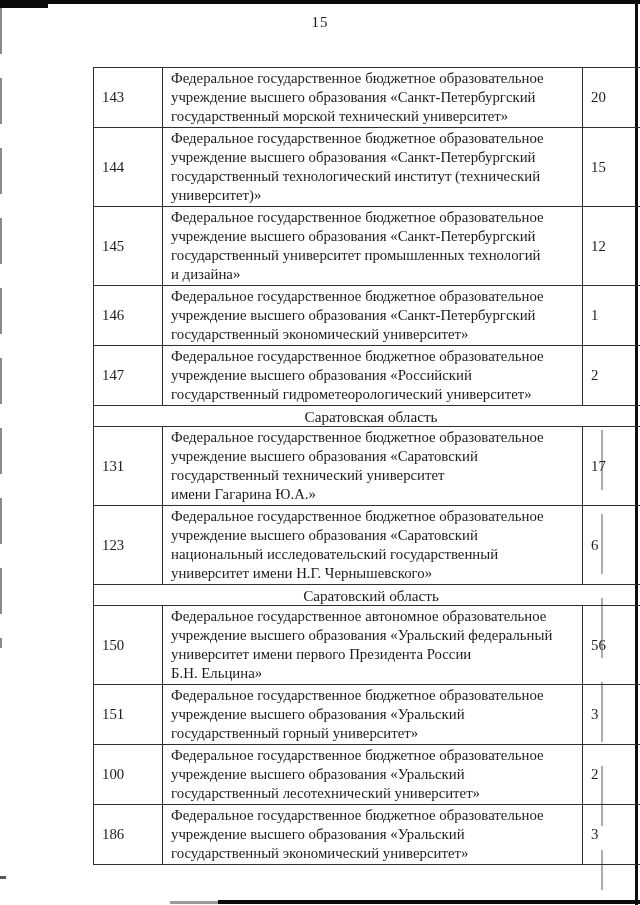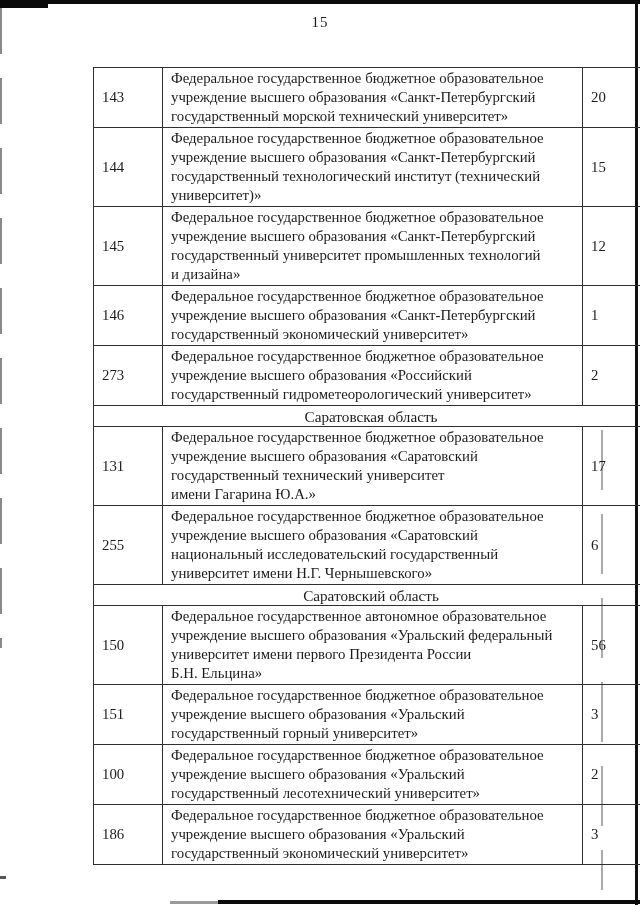--- a/index.html
+++ b/index.html
@@ -87,39 +87,39 @@
         <td class="val">12</td>
       </tr>
       <tr>
         <td class="num">146</td>
         <td class="name">Федеральное государственное бюджетное образовательное
 учреждение высшего образования «Санкт-Петербургский
 государственный экономический университет»</td>
         <td class="val">1</td>
       </tr>
       <tr>
-        <td class="num">273</td>
+        <td class="num">147</td>
         <td class="name">Федеральное государственное бюджетное образовательное
 учреждение высшего образования «Российский
 государственный гидрометеорологический университет»</td>
         <td class="val">2</td>
       </tr>
       <tr class="section">
         <td colspan="3">Саратовская область</td>
       </tr>
       <tr>
         <td class="num">131</td>
         <td class="name">Федеральное государственное бюджетное образовательное
 учреждение высшего образования «Саратовский
 государственный технический университет
 имени Гагарина Ю.А.»</td>
         <td class="val">17</td>
       </tr>
       <tr>
-        <td class="num">255</td>
+        <td class="num">123</td>
         <td class="name">Федеральное государственное бюджетное образовательное
 учреждение высшего образования «Саратовский
 национальный исследовательский государственный
 университет имени Н.Г. Чернышевского»</td>
         <td class="val">6</td>
       </tr>
       <tr class="section">
         <td colspan="3">Саратовский область</td>
       </tr>
       <tr>

